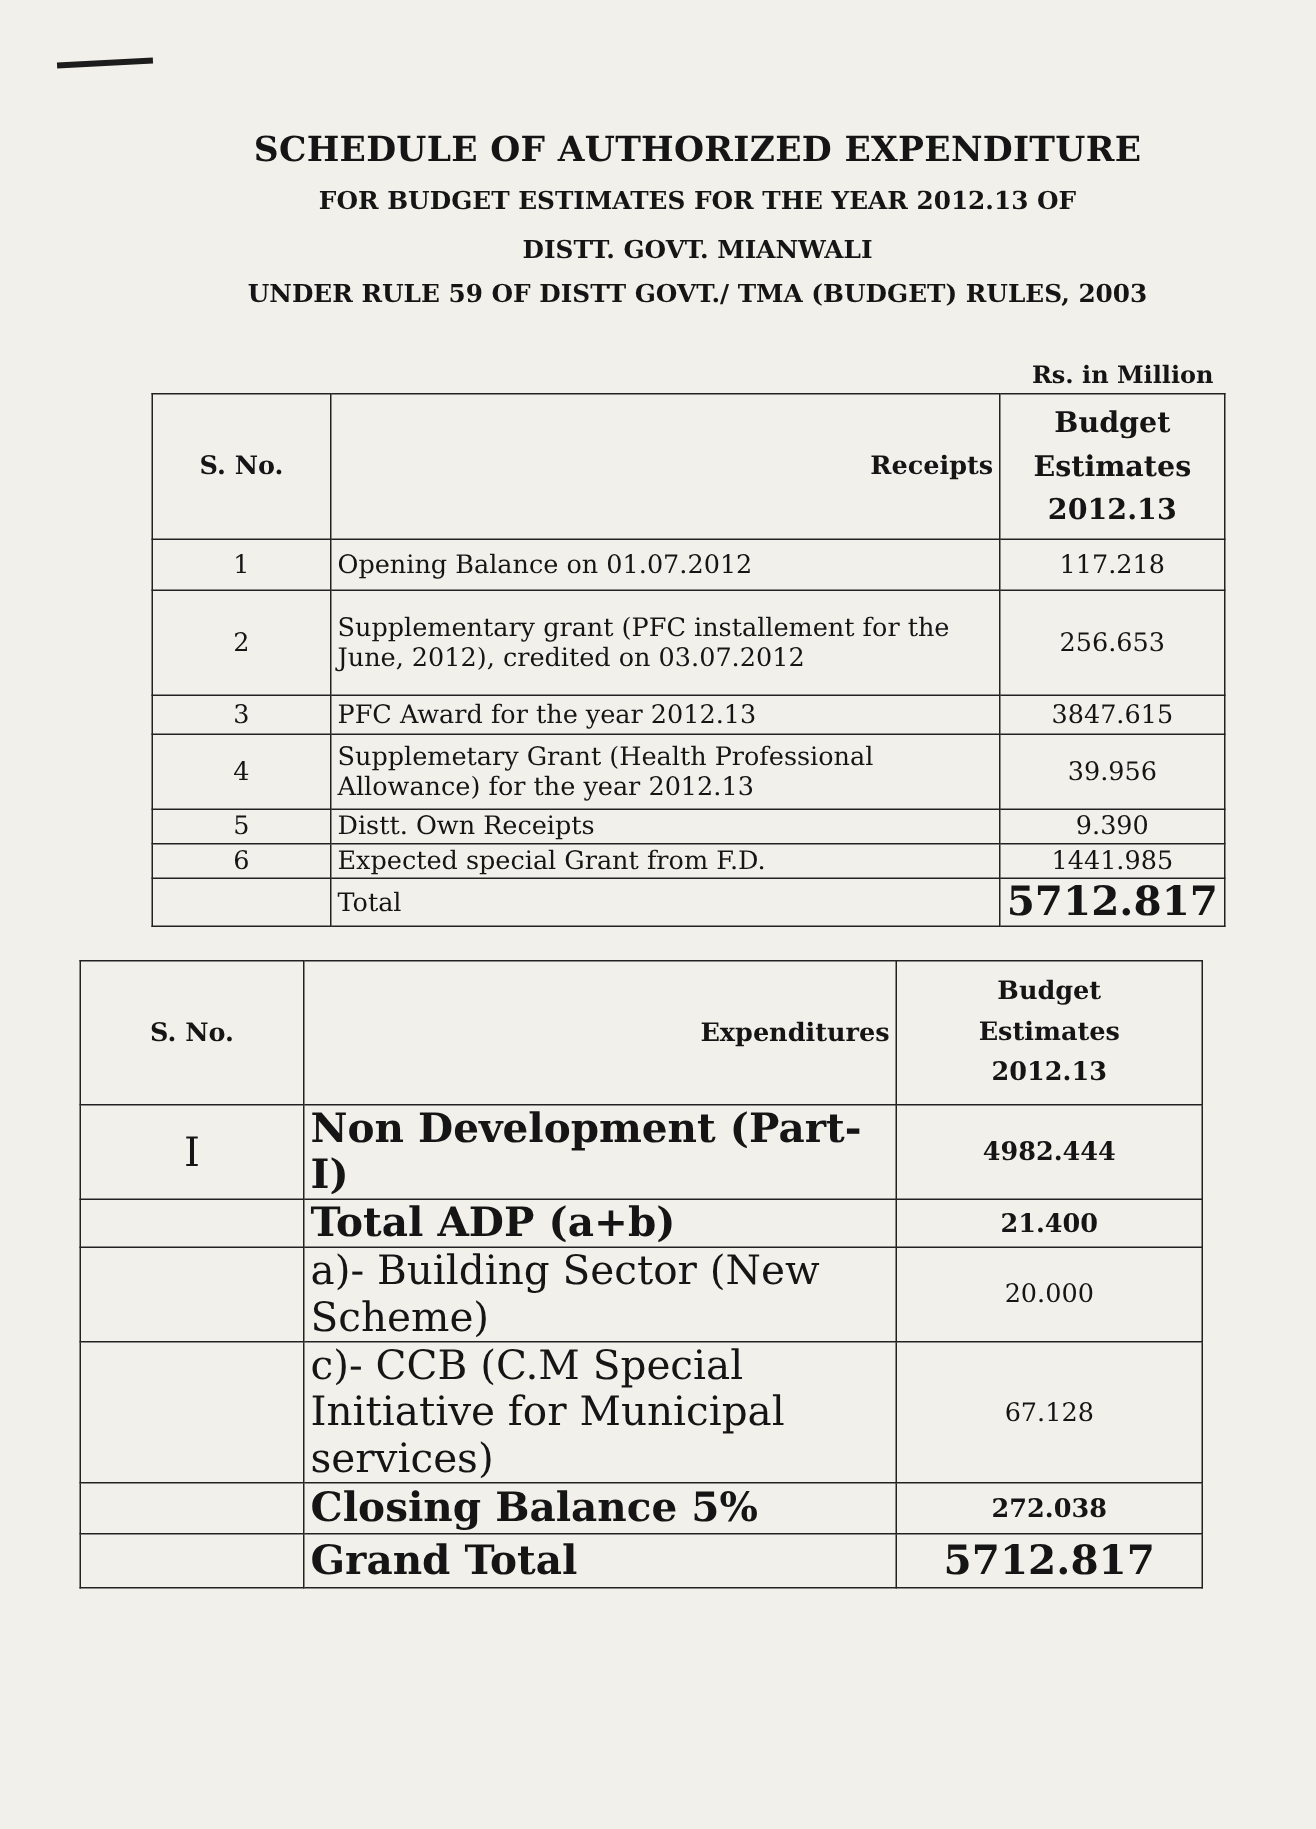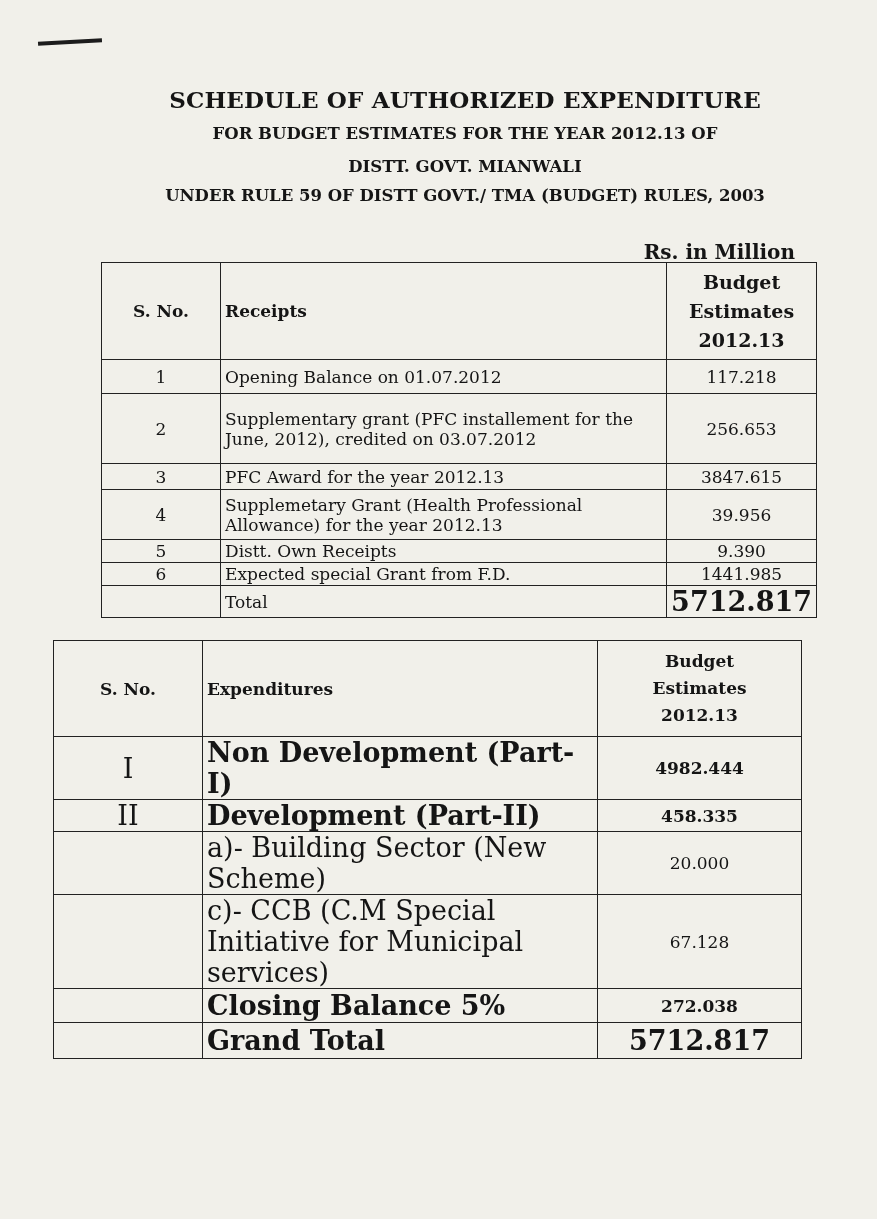--- a/index.html
+++ b/index.html
@@ -1,24 +1,24 @@
 <!DOCTYPE html>
 <html><head>
 <meta charset="utf-8">
 <style>
   html, body { margin:0; padding:0; }
   body { width:877px; height:1219px; background:#f1f0ea; position:relative; overflow:hidden;
          font-family:"DejaVu Serif", "Liberation Serif", serif; color:#151515; }
   .dash { position:absolute; left:38px; top:40px; width:64px; height:4px; background:#1c1c1c; transform:rotate(-3deg); }
   .h1 { position:absolute; left:0; width:930px; text-align:center; font-weight:bold; font-size:23px; top:86px; letter-spacing:0.2px; }
   .h2 { position:absolute; left:0; width:930px; text-align:center; font-weight:bold; font-size:16.5px; }
-  .unit { position:absolute; right:82px; top:240px; font-size:20px; font-weight:bold; }
+  .unit { position:absolute; right:68px; top:240px; font-size:16px; font-weight:bold; }
   table { position:absolute; border-collapse:collapse; }
   td { border:1.6px solid #222; padding:0 4px; font-size:17px; vertical-align:middle; }
-  .c { text-align:left; }
+  .c { text-align:right; }
   .b { font-weight:bold; }
   #receipts { left:101px; top:262px; width:716px; }
   #receipts td.sno { width:110px; text-align:center; }
   #receipts td.amt { width:125px; text-align:center; }
   #exp { left:53px; top:640px; width:749px; }
   #exp td.sno { width:140px; text-align:center; }
   #exp td.amt { width:195px; text-align:center; }
   .big { font-size:27px; }
 </style>
 </head>
@@ -90,23 +90,23 @@
       <div>Estimates</div>
       <div>2012.13</div>
     </td>
   </tr>
   <tr style="height:32px">
     <td class="sno big">I</td>
     <td class="b big">Non Development (Part-I)</td>
     <td class="amt b">4982.444</td>
   </tr>
   <tr style="height:32px">
-    <td class="sno big">II</td>
-    <td class="b big">Development (Part-II)</td>
-    <td class="amt b">458.335</td>
+    <td class="sno"></td>
+    <td class="b big">Total ADP (a+b)</td>
+    <td class="amt b">21.400</td>
   </tr>
   <tr style="height:32px">
     <td class="sno"></td>
     <td class="big">a)- Building Sector (New Scheme)</td>
     <td class="amt">20.000</td>
   </tr>
   <tr style="height:62px">
     <td class="sno"></td>
     <td class="big">c)- CCB (C.M Special Initiative for Municipal services)</td>
     <td class="amt">67.128</td>

